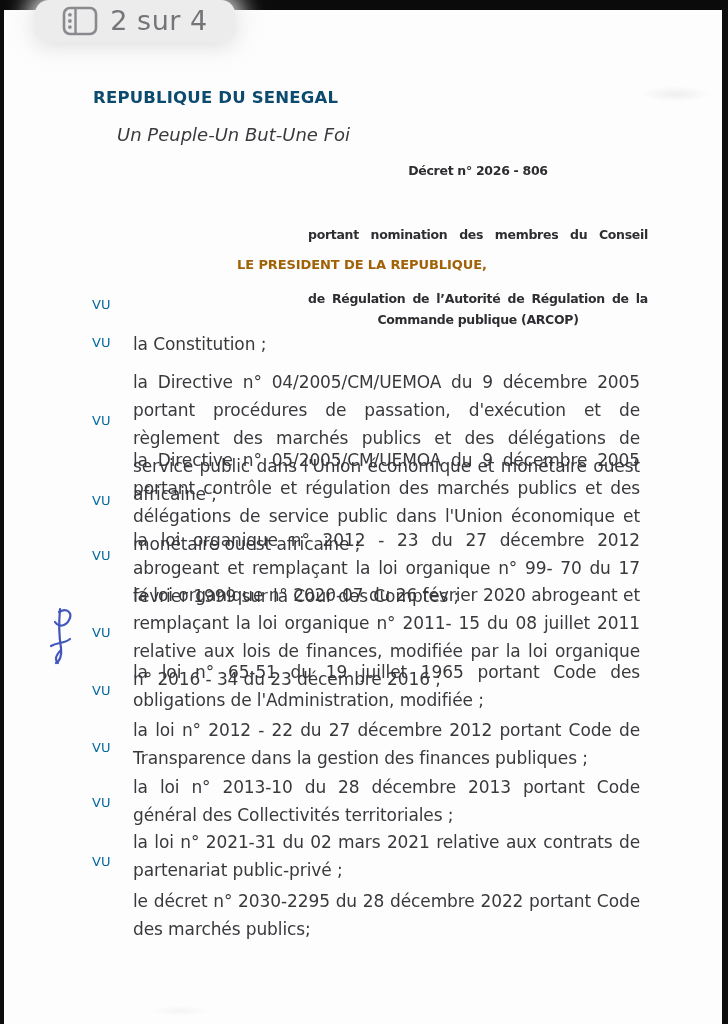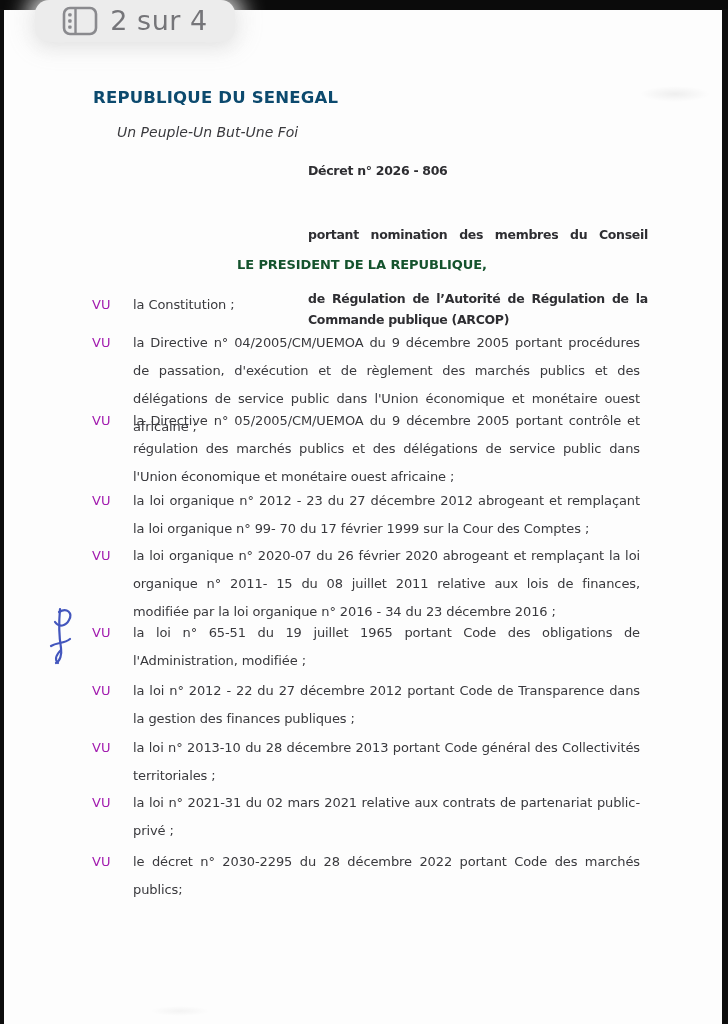--- a/index.html
+++ b/index.html
@@ -47,49 +47,50 @@
   }
   
   .doc { position: absolute; inset: 0; }
   .republic {
     position: absolute; top: 88px; left: 93px;
     font-size: 16.5px; font-weight: bold; color: #0c4a6e;
     letter-spacing: 0.2px; white-space: nowrap;
   }
   .motto {
     position: absolute; top: 124px; left: 117px;
-    font-size: 14px; font-style: italic; color: #3a3a3e;
+    font-size: 18px; font-style: italic; color: #3a3a3e;
     white-space: nowrap;
   }
   .decree-title {
     position: absolute; top: 160px; left: 308px; width: 340px;
     font-size: 12.5px; font-weight: bold; color: #2e2e32;
     line-height: 21px; letter-spacing: -0.3px;
   }
-  .decree-title .line { text-align: left; }
+  .decree-title .line { text-align: center; }
   .decree-title .line.stretch { text-align: justify; text-align-last: justify; margin-top: 43px; }
   .salutation {
     position: absolute; top: 257px; left: 237px;
-    font-size: 13px; font-weight: bold; color: #14532d;
+    font-size: 13px; font-weight: bold; color: #a16207;
     letter-spacing: -0.1px; white-space: nowrap;
   }
   .vu-entry {
     position: absolute; left: 92px; width: 550px;
   }
   .vu-label {
     position: absolute; left: 0; top: 0;
-    font-size: 13px; line-height: 28px; color: #a21caf;
+    font-size: 13px; line-height: 28px; color: #0369a1;
     letter-spacing: 0.2px;
   }
   .vu-text {
     margin-left: 41px; width: 507px;
-    font-size: 13px; line-height: 28px;
+    font-size: 17px; line-height: 28px;
     letter-spacing: -0.1px;
     text-align: justify;
     color: #39393d;
+    margin-top: 39px;
   }
   
   .vu-0 { top: 291px; } .vu-1 { top: 329px; } .vu-2 { top: 407px; }
   .vu-3 { top: 487px; } .vu-4 { top: 542px; } .vu-5 { top: 619px; }
   .vu-6 { top: 677px; } .vu-7 { top: 734px; } .vu-8 { top: 789px; }
   .vu-9 { top: 848px; }
   
   .paraph {
     position: absolute; top: 606px; left: 46px;
     width: 32px; height: 60px;

